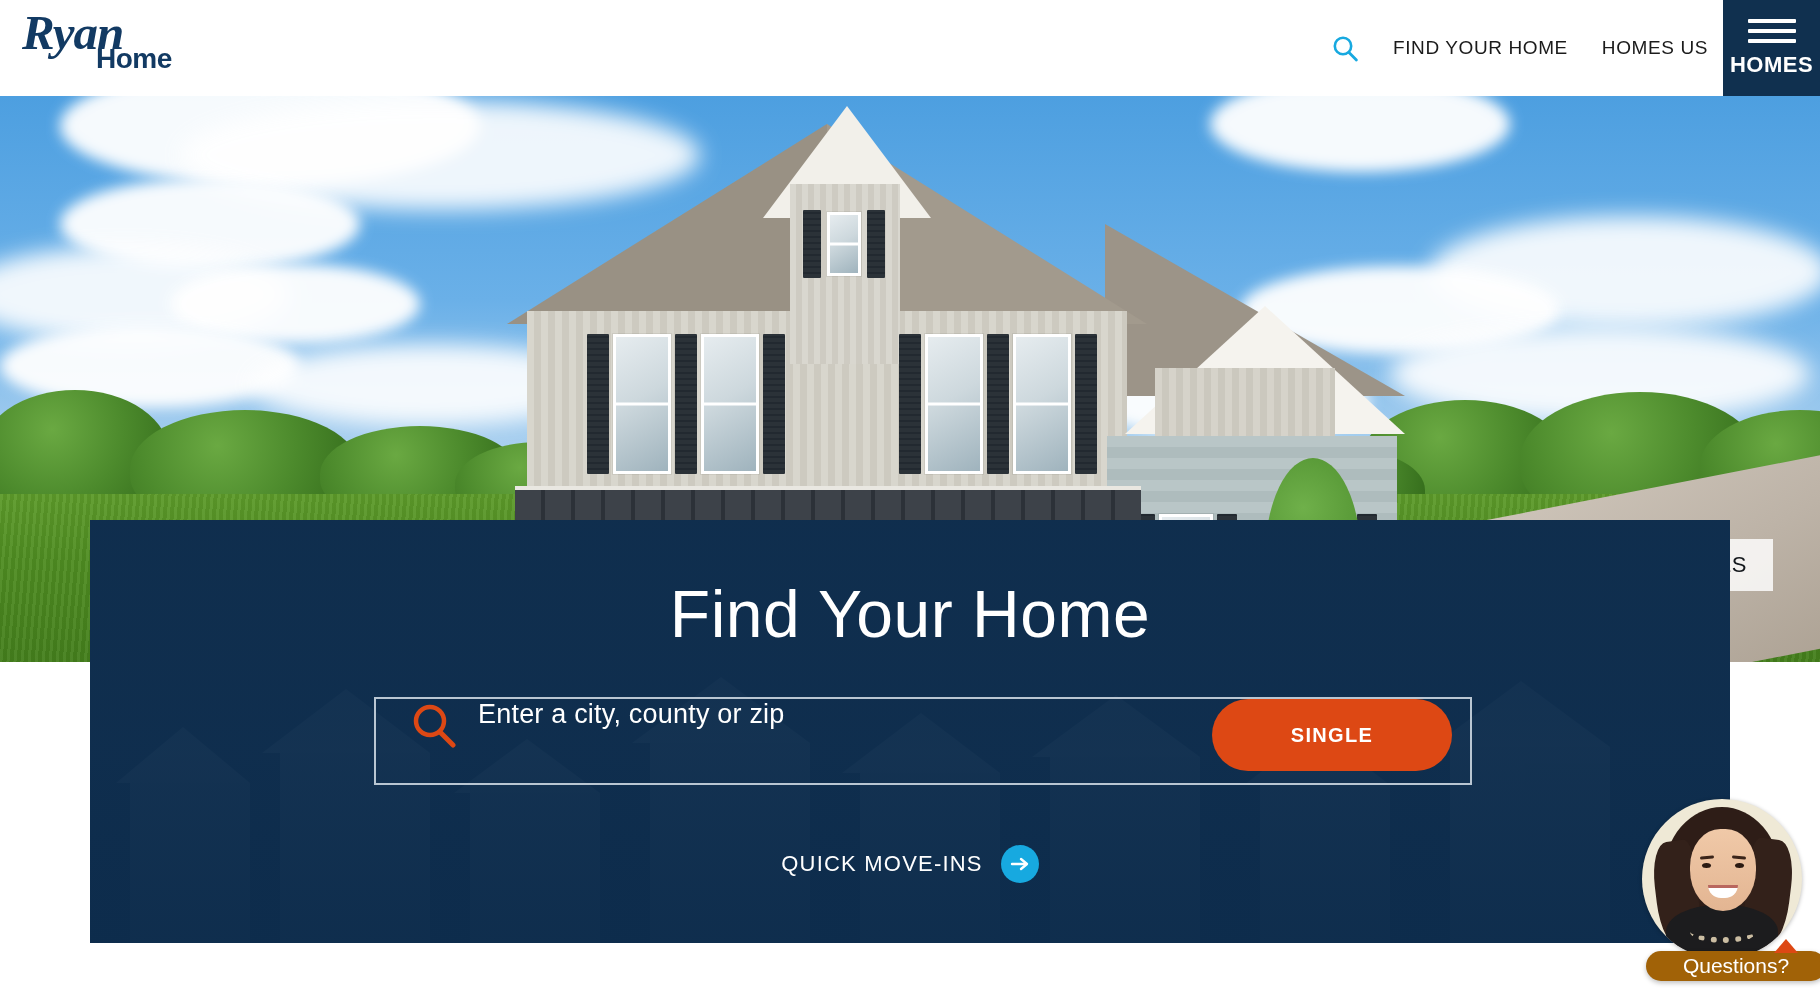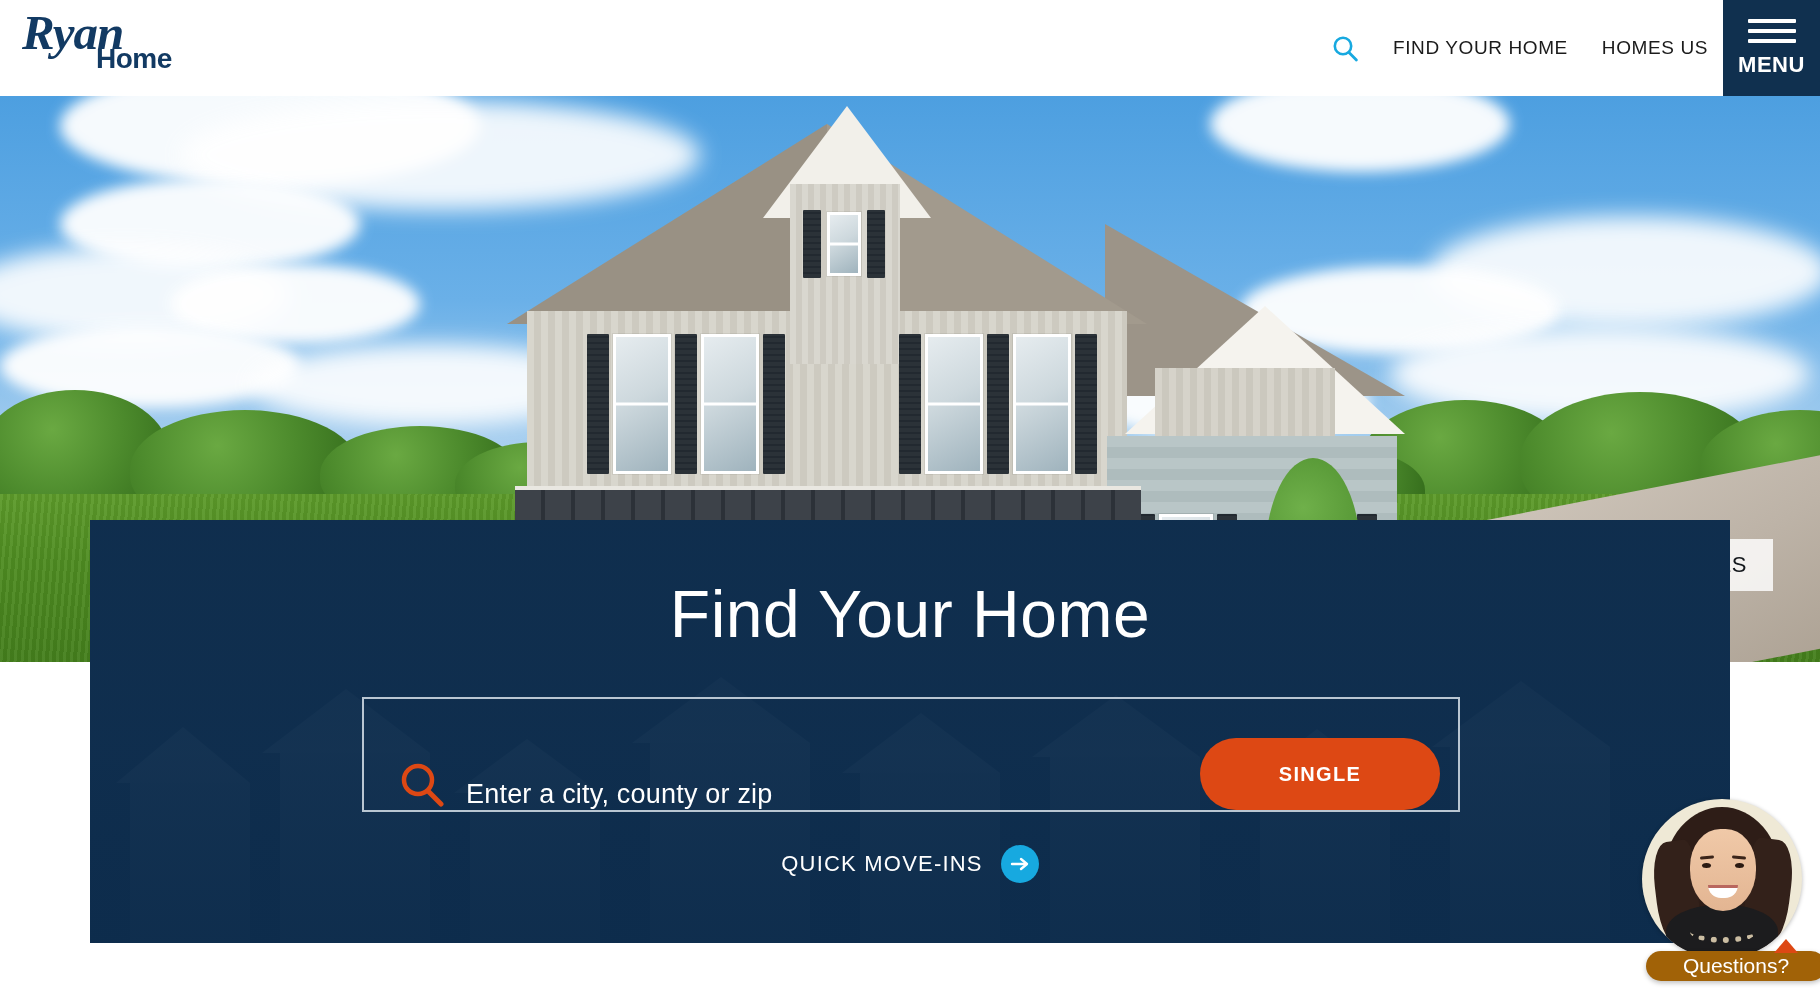--- a/index.html
+++ b/index.html
@@ -224,22 +224,22 @@
     background:linear-gradient(to bottom, rgba(13,44,76,.92) 0%, rgba(13,44,76,.86) 55%, rgba(13,44,76,.95) 100%);
   }
   .panel-content { position:absolute; inset:0; z-index:3; }
 
   .hero-title {
     position:absolute; left:0; right:0; top:56px; text-align:center;
     color:#ffffff; font-size:66px; font-weight:300; letter-spacing:0.5px;
   }
 
   .searchbar {
-    position:absolute; left:272px; top:177px; width:1098px; height:115px;
-    border:2px solid #b9c6d2; display:flex; align-items:flex-end;
+    position:absolute; left:284px; top:177px; width:1098px; height:88px;
+    border:2px solid #b9c6d2; display:flex; align-items:flex-start;
   }
   .sb-icon {
     width:52px; height:52px; margin-left:32px; flex:0 0 auto;
     display:flex; align-items:center; justify-content:center; cursor:pointer;
   }
   .sb-input {
     flex:1 1 auto; border:none; outline:none; background:transparent;
     color:#ffffff; font-size:27px; font-family:"Liberation Sans", sans-serif;
     margin-left:18px; letter-spacing:.2px;
   }
@@ -333,21 +333,21 @@
       <a class="nav-link" href="#">FIND YOUR HOME</a>
       <a class="nav-link" href="#">HOMES US</a>
     </div>
 
     <div class="menu-btn">
       <div class="menu-bars">
         <span></span>
           <span></span>
           <span></span>
       </div>
-      <div class="menu-label">MENU</div>
+      <div class="menu-label">HOMES</div>
     </div>
   </div>
 
   <div class="hero">
     <div class="sky"></div>
 
     <div class="cloud" style="left:60px;  top:-30px; width:420px; height:120px;"></div>
     <div class="cloud cloud2" style="left:180px; top:4px;  width:520px; height:110px;"></div>
     <div class="cloud" style="left:60px;  top:82px;  width:300px; height:92px;"></div>
     <div class="cloud cloud2" style="left:-40px; top:150px; width:330px; height:96px;"></div>

